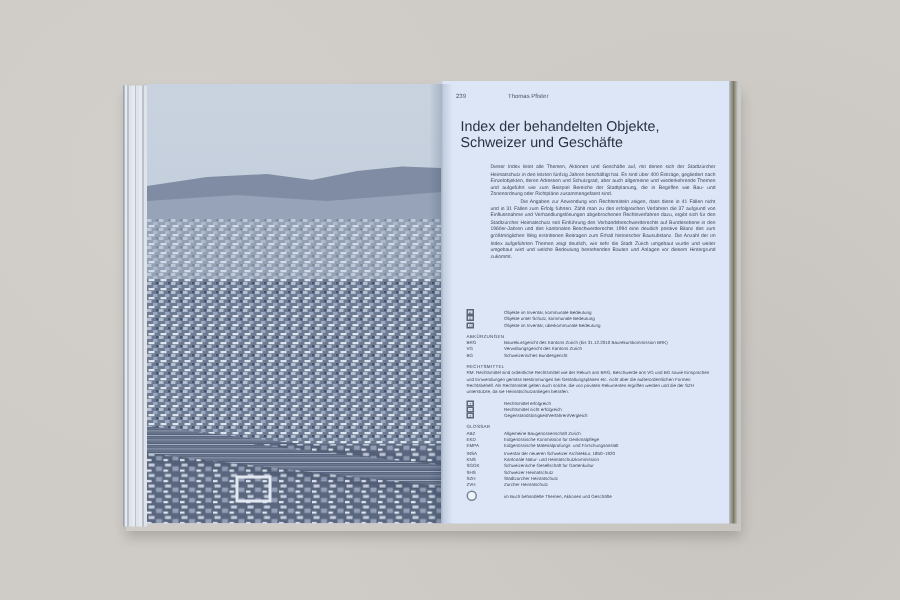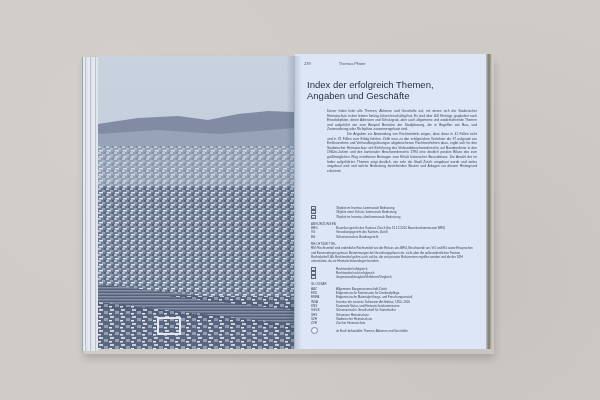--- a/index.html
+++ b/index.html
@@ -113,22 +113,22 @@
   </svg>
 </div>
 
 <div class="right-page">
   <div class="running-head">
     <span>239</span>
     <span>Thomas Pfister</span>
   </div>
 
   <h1 class="title">
-    <span>Index der erfolgreich Themen,</span><br>
-    <span>Angaben und  Geschäfte</span>
+    <span>Index der behandelten Objekte,</span><br>
+    <span>Schweizer und  Geschäfte</span>
   </h1>
 
   <div class="body-text">
     <p>Dieser Index listet alle Themen, Aktionen und Geschäfte auf, mit denen sich der Stadtzürcher Heimatschutz in den letzten fünfzig Jahren beschäftigt hat. Es sind über 400 Einträge, gegliedert nach Einzelobjekten, deren Adressen und Schutzgrad, aber auch allgemeine und wiederkehrende Themen und aufgeführt wie zum Beispiel Bereiche der Stadtplanung, die in Begriffen wie Bau- und Zonenordnung oder Richtpläne zusammengefasst sind.</p>
     <p>Die Angaben zur Anwendung von Rechtsmitteln zeigen, dass diese in 41 Fällen nicht und in 31 Fällen zum Erfolg führten. Zählt man zu den erfolgreichen Verfahren die 37 aufgrund von Einflussnahme und Verhandlungslösungen abgebrochenen Rechtsverfahren dazu, ergibt sich für den Stadtzürcher Heimatschutz seit Einführung des Verbandsbeschwerderechts auf Bundesebene in den 1960er-Jahren und des kantonalen Beschwerderechts 1994 eine deutlich positive Bilanz des zum größtmöglichen Weg erstrittenen Beitragen zum Erhalt historischer Bausubstanz. Die Anzahl der im Index aufgeführten Themen zeigt deutlich, wie sehr die Stadt Zürich umgebaut wurde und weiter umgebaut wird und welche Bedeutung bestehenden Bauten und Anlagen vor diesem Hintergrund zukommt.</p>
   </div>
 
   <div class="legend-block" style="top:152px;">
     <div class="legend-row">
       <span class="sym">K</span>

